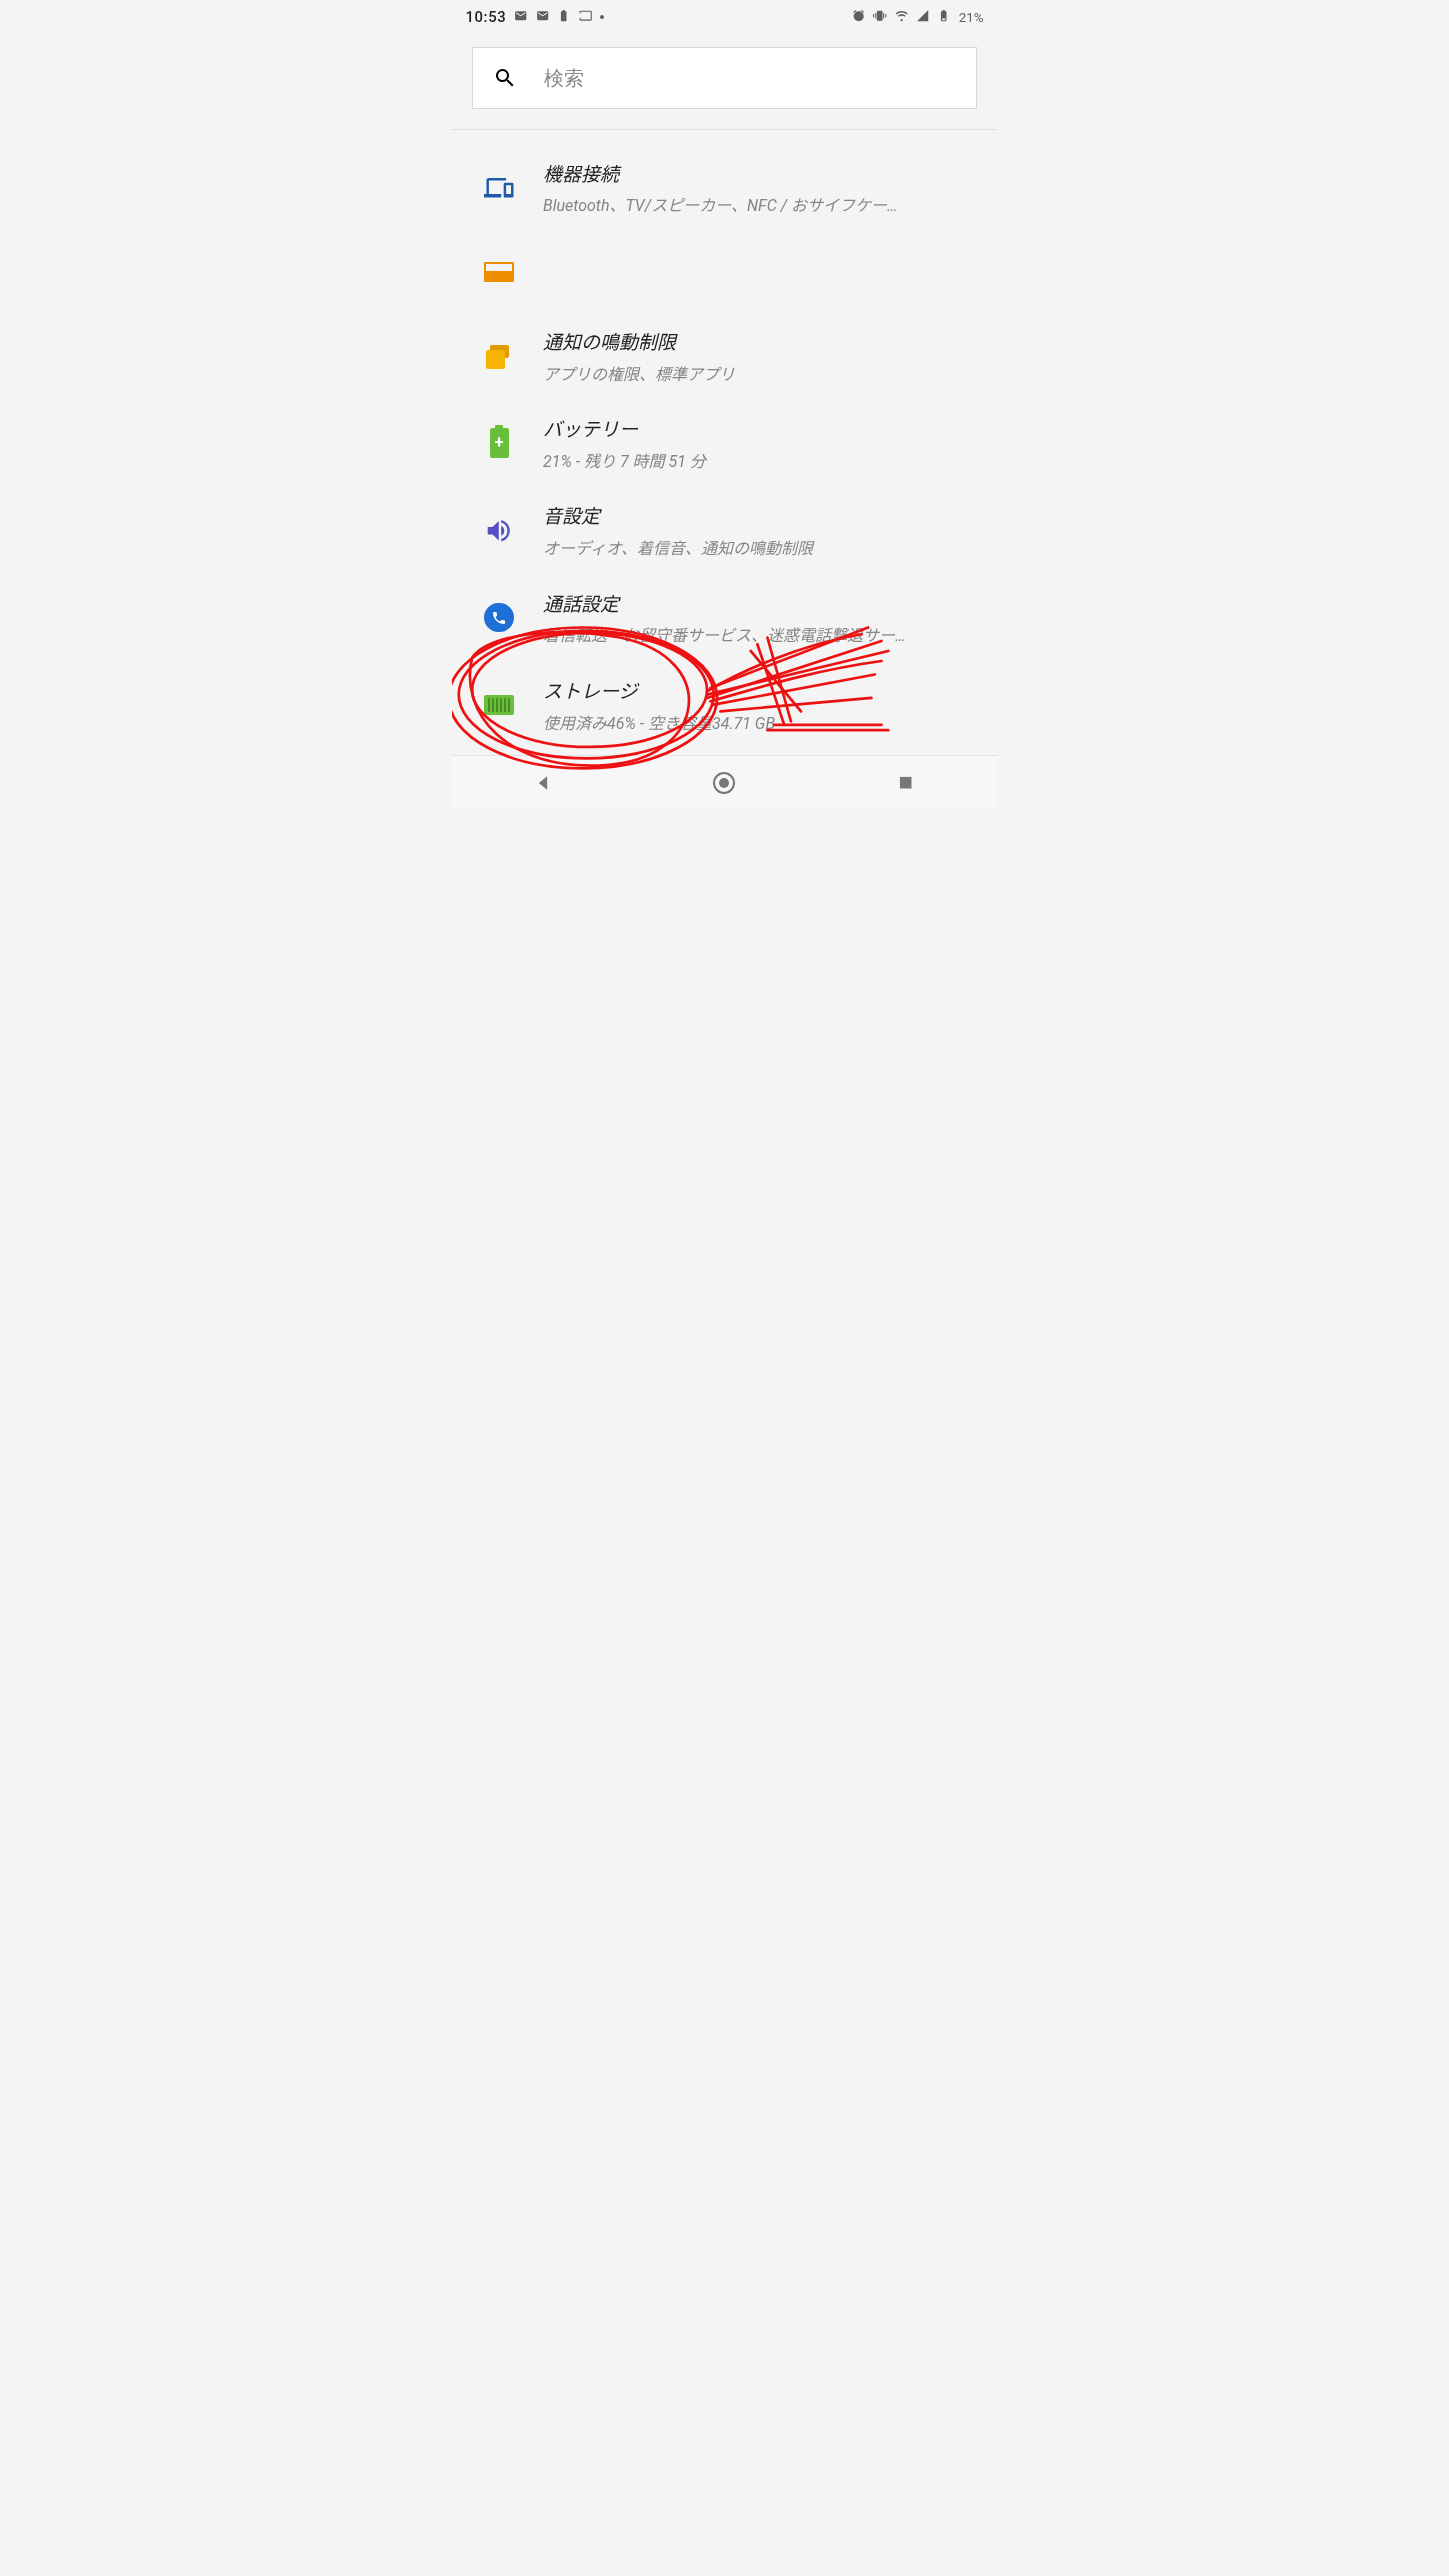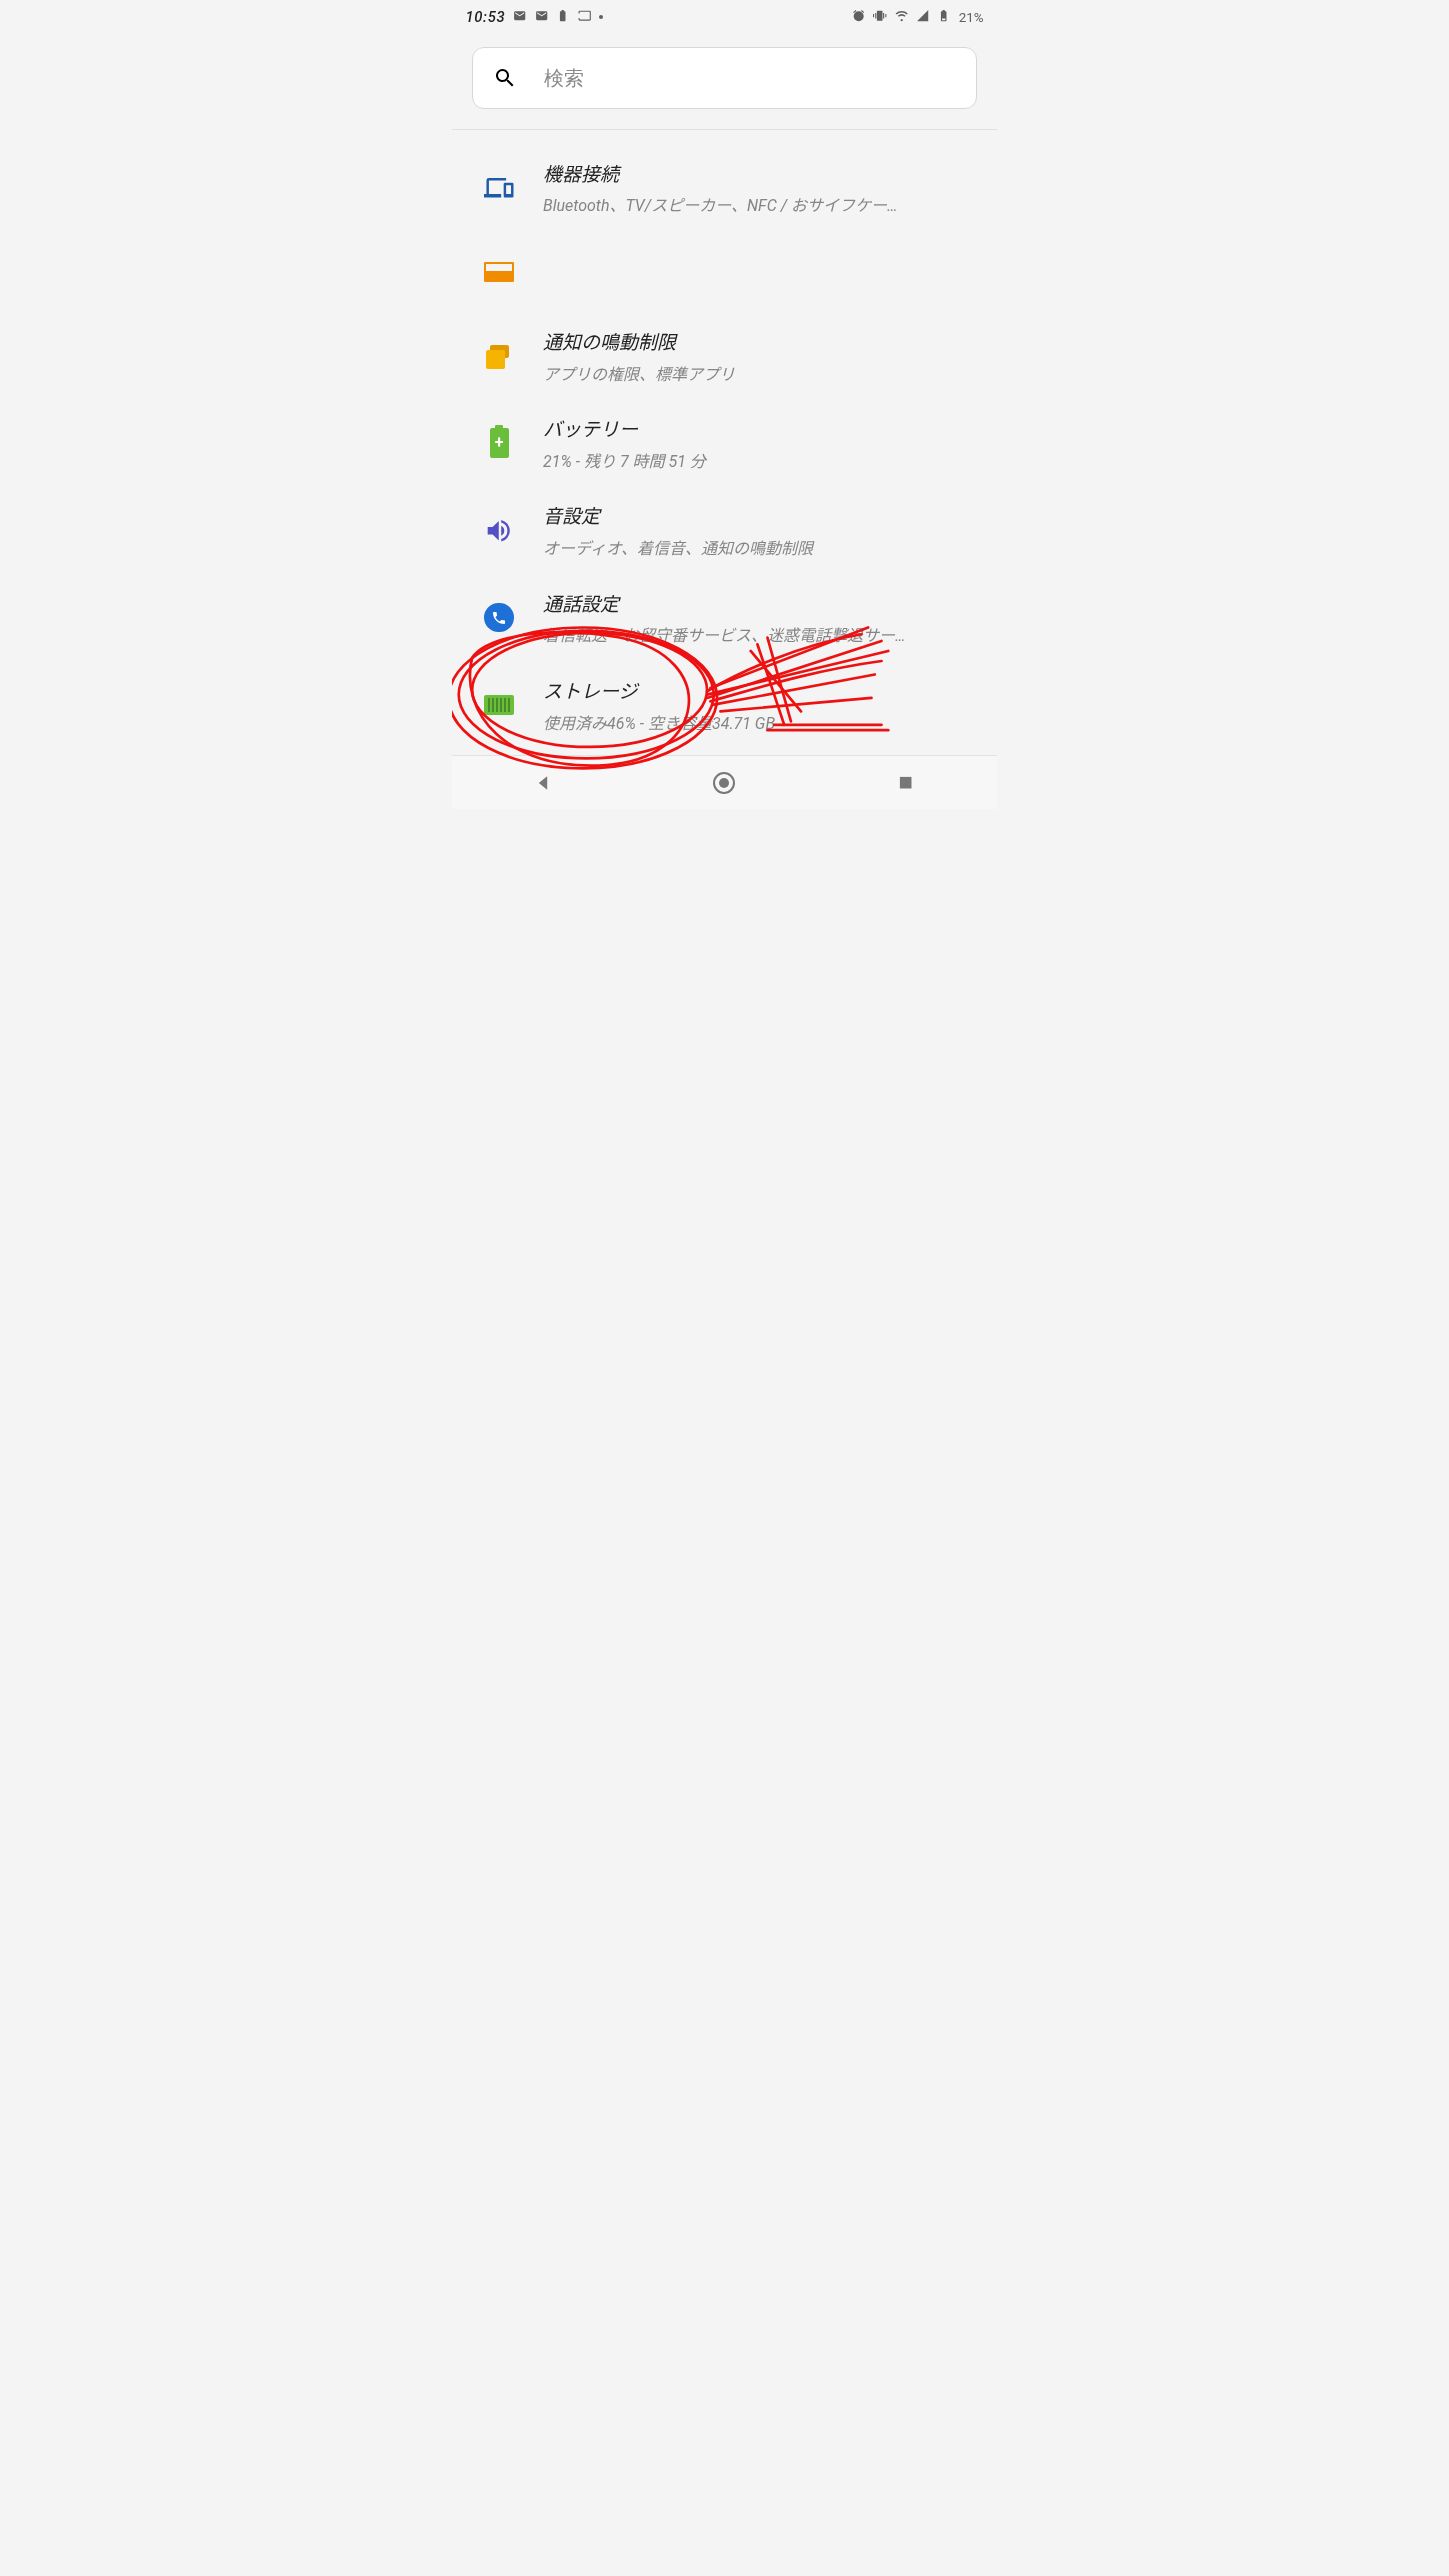--- a/index.html
+++ b/index.html
@@ -17,30 +17,30 @@
   .status-bar {
     height: 34px;
     display: flex;
     align-items: center;
     justify-content: space-between;
     padding: 0 13.4px;
     background: #f4f4f4;
     font-size: 14.8px;
   }
   .status-left, .status-right { display: flex; align-items: center; gap: 8px; }
-  .status-bar .clock { font-weight: 500; letter-spacing: 0.7px; font-style: italic; }
+  .status-bar .clock { font-weight: 500; letter-spacing: 0.7px; }
   .status-bar svg { width: 13.4px; height: 13.4px; fill: #5f5f5f; }
   .status-bar .battery-pct { font-size: 13.4px; color:#5f5f5f; }
 
   
   .search-wrap { padding: 13.4px 20px 20px; background:#f4f4f4; border-bottom:0.7px solid #dfdfdf; }
   .search-card {
     background: #fff;
     border: 0.7px solid #d7d7d7;
-    border-radius: 12px;
+    border-radius: 0;
     height: 62px;
     display: flex;
     align-items: center;
     padding: 0 20px;
   }
   .search-card .mag { width: 24px; height: 24px; }
   .search-card input {
     border: none; outline: none;
     font-size: 20px;
     color: #777;

